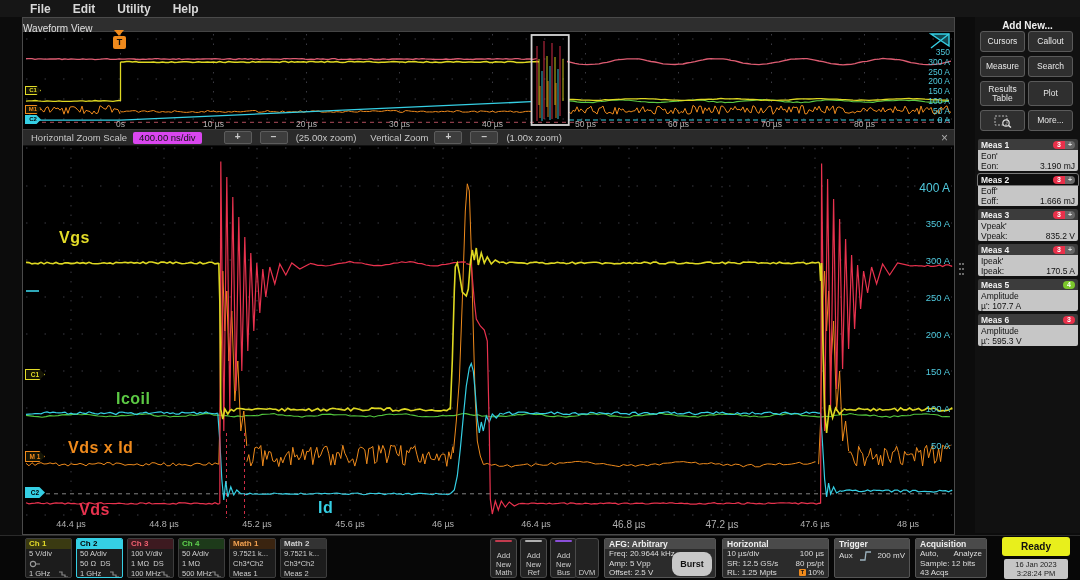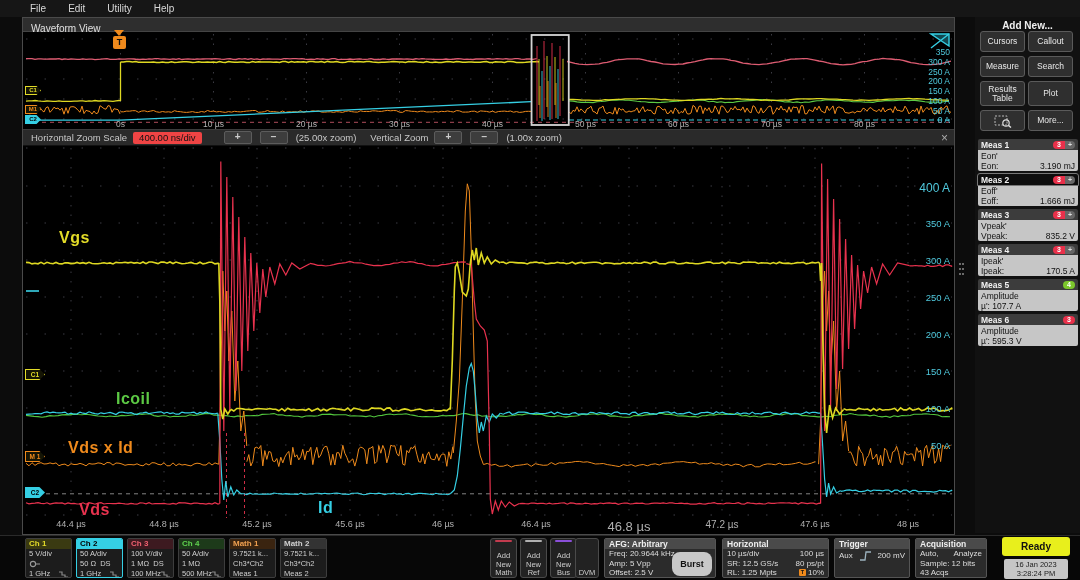--- a/index.html
+++ b/index.html
@@ -1,34 +1,34 @@
 <!DOCTYPE html>
 <html><head>
 <meta charset="utf-8">
 <style>
   html,body{margin:0;padding:0;background:#000;}
   #root{position:relative;width:1080px;height:580px;background:#0c0c0c;overflow:hidden;
         font-family:"Liberation Sans",sans-serif;color:#ddd;-webkit-font-smoothing:antialiased;}
   .abs{position:absolute;}
   
   #menu-bar{position:absolute;left:0;top:0;width:1080px;height:17px;background:#161616;display:flex;align-items:center;padding-left:30px;gap:22px;box-sizing:border-box;}
-  .menu-item{font-size:10px;font-weight:normal;color:#d8d8d8;cursor:default;}
+  .menu-item{font-size:12px;font-weight:bold;color:#d8d8d8;cursor:default;}
   
   #wave{position:absolute;left:22px;top:17px;width:933px;height:518px;background:#000;border:1px solid #4a4a4a;box-sizing:border-box;}
   #tab-strip{position:absolute;left:0;top:0;width:931px;height:13px;background:#2e2e2e;border-bottom:1px solid #444;}
-  #tab-strip span{font-size:10px;color:#e0e0e0;margin-left:8px;line-height:13px;display:inline-block;}
+  #tab-strip span{font-size:10px;color:#e0e0e0;line-height:13px;display:inline-block;}
   svg{display:block;}
   .axlab{position:absolute;font-size:8.5px;color:#b0b0b0;transform:translateX(-50%);white-space:nowrap;}
   .ylab{position:absolute;right:4px;font-size:8.5px;color:#4fc8dc;text-align:right;white-space:nowrap;}
   .chmark{position:absolute;height:11px;line-height:11px;font-size:6.5px;font-weight:bold;text-align:center;
           clip-path:polygon(0 0,72% 0,100% 50%,72% 100%,0 100%);width:20px;}
   .tracelab{position:absolute;font-weight:bold;font-size:16px;letter-spacing:.5px;}
   
   #zoom-toolbar{position:absolute;left:0;top:111px;width:931px;height:17px;background:#2a2a2a;border-top:1px solid #3c3c3c;border-bottom:1px solid #111;display:flex;align-items:center;font-size:9.5px;color:#c8c8c8;box-sizing:border-box;}
-  .zt-box{background:#ef4444;color:#111;border-radius:2px;padding:0 6px;height:12px;line-height:12px;font-size:9.5px;font-family:"Liberation Sans",sans-serif;}
+  .zt-box{background:#d946ef;color:#111;border-radius:2px;padding:0 6px;height:12px;line-height:12px;font-size:9.5px;font-family:"Liberation Sans",sans-serif;}
   .zt-btn{background:#3d3d3d;border:1px solid #5c5c5c;border-radius:2px;width:26px;height:11px;line-height:9px;text-align:center;color:#cfcfcf;font-size:10px;font-weight:bold;}
   #zt-close{position:absolute;right:6px;color:#aaa;font-size:12px;top:1px;}
   
   #right-panel{position:absolute;left:975px;top:17px;width:105px;height:516px;background:#111;}
   #addnew-title{position:absolute;left:0;top:3px;width:100%;text-align:center;font-size:10px;font-weight:bold;color:#f0f0f0;}
   .an-btn{position:absolute;width:45px;height:21px;background:#2f2f2f;border:1px solid #5a5a5a;border-radius:3px;color:#e8e8e8;font-size:8.5px;display:flex;align-items:center;justify-content:center;text-align:center;line-height:1.05;box-sizing:border-box;}
   .meas{position:absolute;left:3px;width:100px;}
   .meas-h{height:11px;background:#3c3c3c;border-radius:2px 2px 0 0;display:flex;align-items:center;padding:0 3px;font-size:8.5px;font-weight:bold;color:#f2f2f2;box-sizing:border-box;}
   .meas-b{background:#c6c6c6;color:#111;font-size:8.5px;padding:1px 3px;border-radius:0 0 2px 2px;line-height:10px;box-sizing:border-box;height:21px;}
   .pill{height:8px;border-radius:4px 0 0 4px;font-size:7px;color:#fff;line-height:8px;padding:0 4px;font-weight:bold;}
@@ -212,21 +212,21 @@
         <path d="M818.6 262.0L819.6 280.0L820.6 262.0L821.6 330.0L823.6 408.5L825.6 432.0L828.6 404.0L831.6 417.0L834.6 407.0L838.6 413.0L842.6 408.5" fill="none" stroke="#ded822" stroke-width="1.6"></path>
         <path d="M842.6 407.6L845.6 409.0L848.6 408.5L851.6 408.9L854.6 409.2L857.6 407.4L860.6 408.0L863.6 408.5L866.6 408.0L869.6 409.8L872.6 407.5L875.6 409.6L878.6 407.8L881.6 409.2L884.6 408.8L887.6 408.7L890.6 408.2L893.6 407.3L896.6 410.0L899.6 406.9L902.6 408.9L905.6 408.9L908.6 407.0L911.6 409.2L914.6 408.4L917.6 407.4L920.6 409.7L923.6 408.7L926.6 406.9L929.6 407.9L932.6 407.1L935.6 408.2L938.6 410.1L941.6 409.6L944.6 409.8L947.6 409.1L950.6 407.3L951.0 408.5" fill="none" stroke="#ded822" stroke-width="1.6"></path>
       </svg>
     <div id="main-xlabels">
         <div class="axlab" style="left: 48px; top: 501px; font-size: 9px;">44.4 µs</div>
         <div class="axlab" style="left: 141px; top: 501px; font-size: 9px;">44.8 µs</div>
         <div class="axlab" style="left: 234px; top: 501px; font-size: 9px;">45.2 µs</div>
         <div class="axlab" style="left: 327px; top: 501px; font-size: 9px;">45.6 µs</div>
         <div class="axlab" style="left: 420px; top: 501px; font-size: 9px;">46 µs</div>
         <div class="axlab" style="left: 513px; top: 501px; font-size: 9px;">46.4 µs</div>
-        <div class="axlab" style="left: 606px; top: 501px; font-size: 13px;">46.8 µs</div>
+        <div class="axlab" style="left: 606px; top: 501px; font-size: 10px;">46.8 µs</div>
         <div class="axlab" style="left: 699px; top: 501px; font-size: 10px;">47.2 µs</div>
         <div class="axlab" style="left: 792px; top: 501px; font-size: 9px;">47.6 µs</div>
         <div class="axlab" style="left: 885px; top: 501px; font-size: 9px;">48 µs</div>
       </div>
     <div id="main-ylabels">
         <div class="ylab" style="top: 163px; font-size: 12px;">400 A</div>
         <div class="ylab" style="top: 200px; font-size: 9.5px;">350 A</div>
         <div class="ylab" style="top: 237px; font-size: 9.5px;">300 A</div>
         <div class="ylab" style="top: 274px; font-size: 9.5px;">250 A</div>
         <div class="ylab" style="top: 311px; font-size: 9.5px;">200 A</div>

